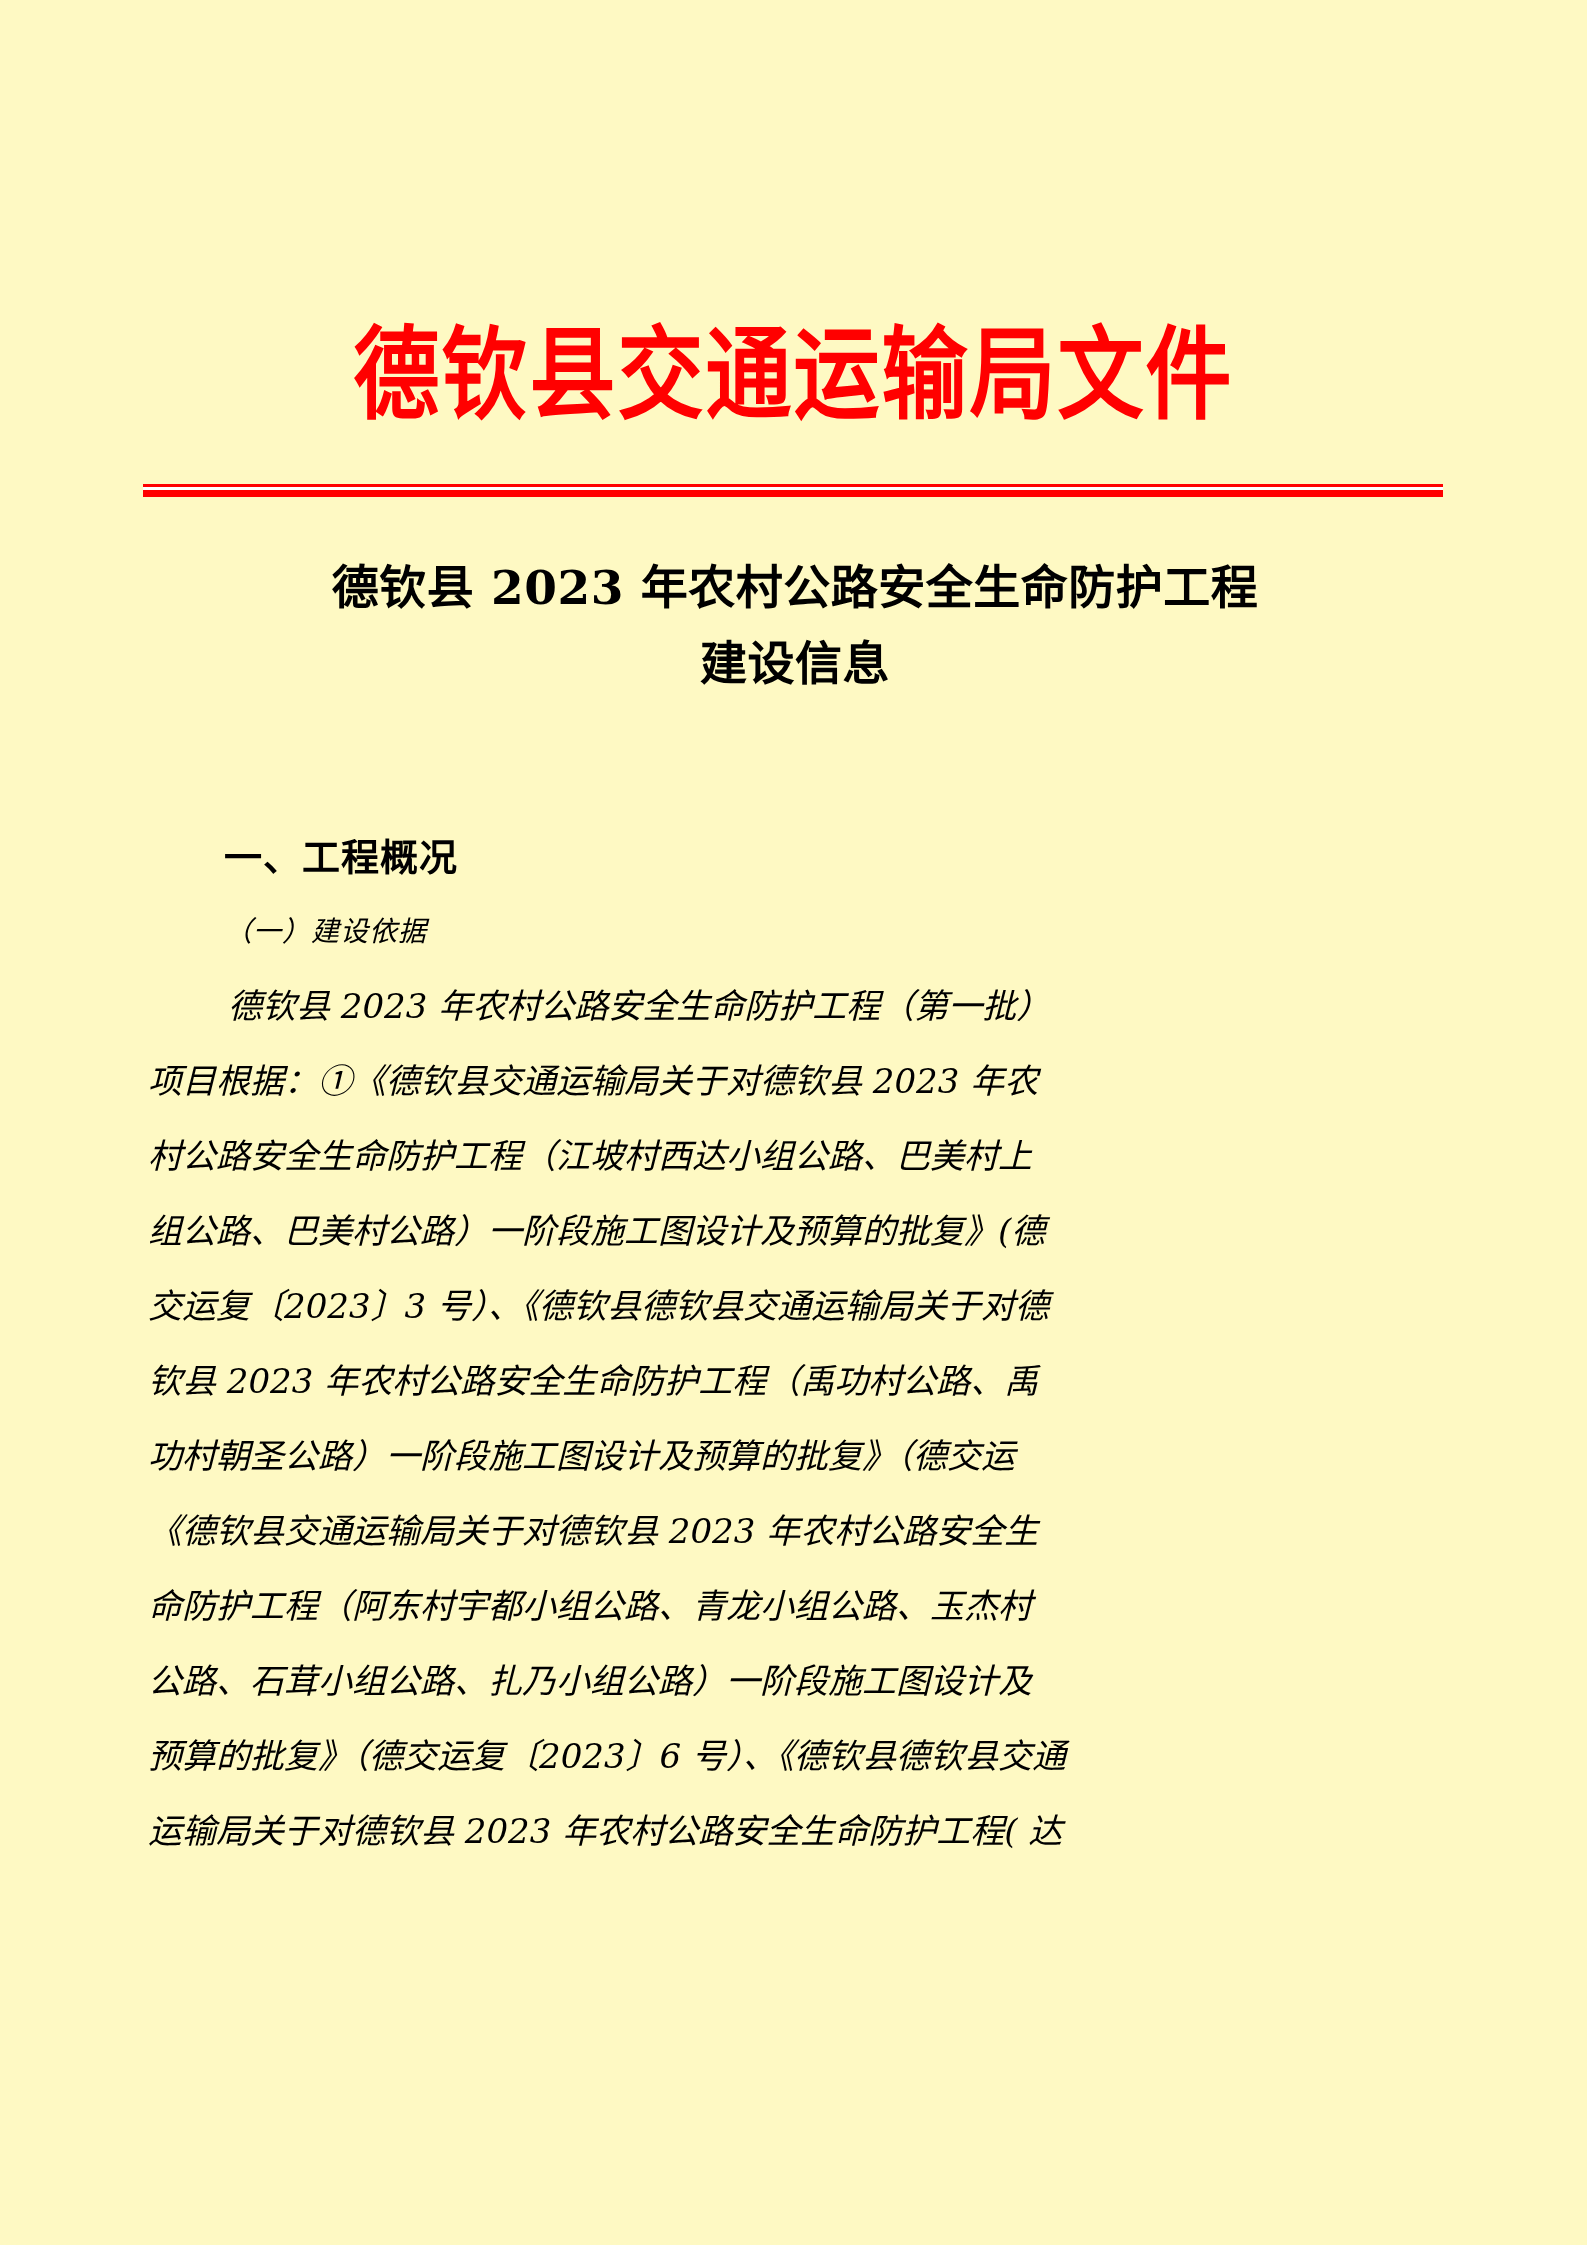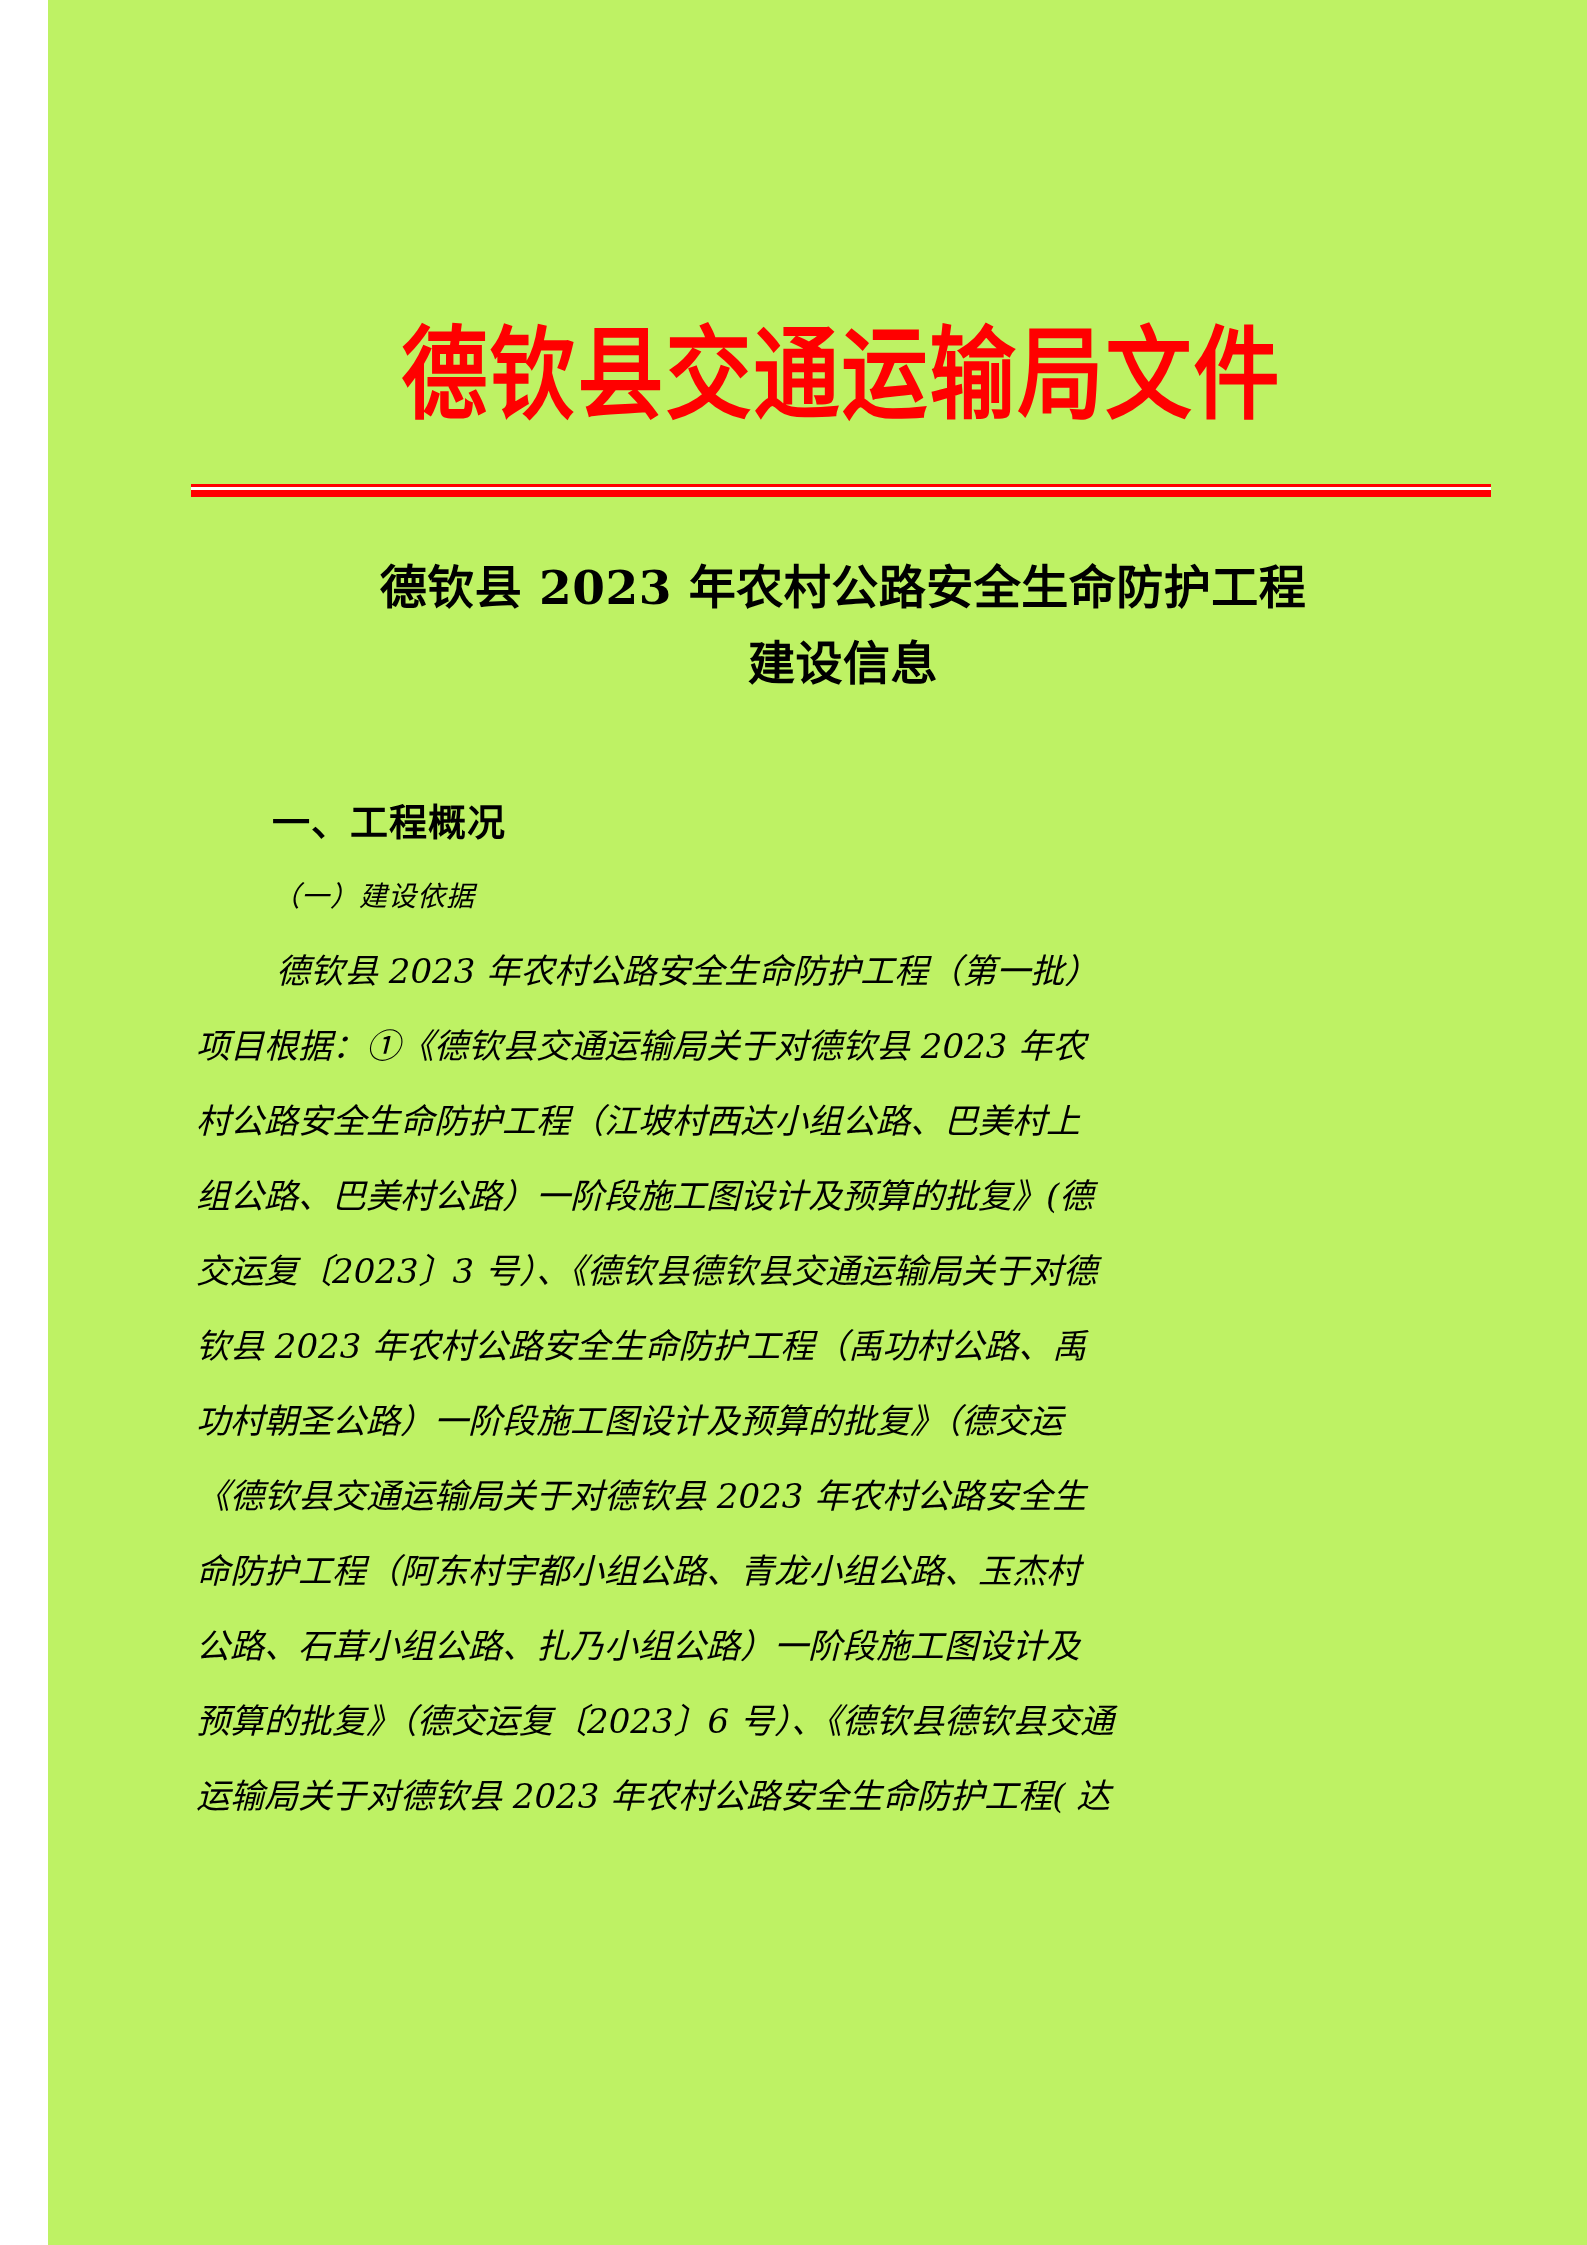--- a/index.html
+++ b/index.html
@@ -13,22 +13,21 @@
     height: 2245px;
     position: relative;
     overflow: hidden;
     font-family: "DejaVu Serif", "Liberation Serif", serif;
     -webkit-font-smoothing: antialiased;
   }
 
   .page {
     position: absolute;
     inset: 0;
-    background: #bef264;
-    margin-left: 48px;
+    background: #fef9c3;
   }
 
   
   .masthead {
     position: absolute;
     top: 318px;
     left: 0;
     width: 1587px;
     text-align: center;
   }
@@ -83,21 +82,21 @@
     letter-spacing: 0.5px;
   }
   .doc-title-line {
     display: block;
     white-space: nowrap;
   }
 
   
   .content {
     position: absolute;
-    top: 786px;
+    top: 821px;
     left: 148px;
     width: 1292px;
   }
 
   .section-heading {
     font-family: "DejaVu Sans", "Liberation Sans", sans-serif;
     font-weight: 700;
     font-size: 38px;
     line-height: 74px;
     color: #000;

